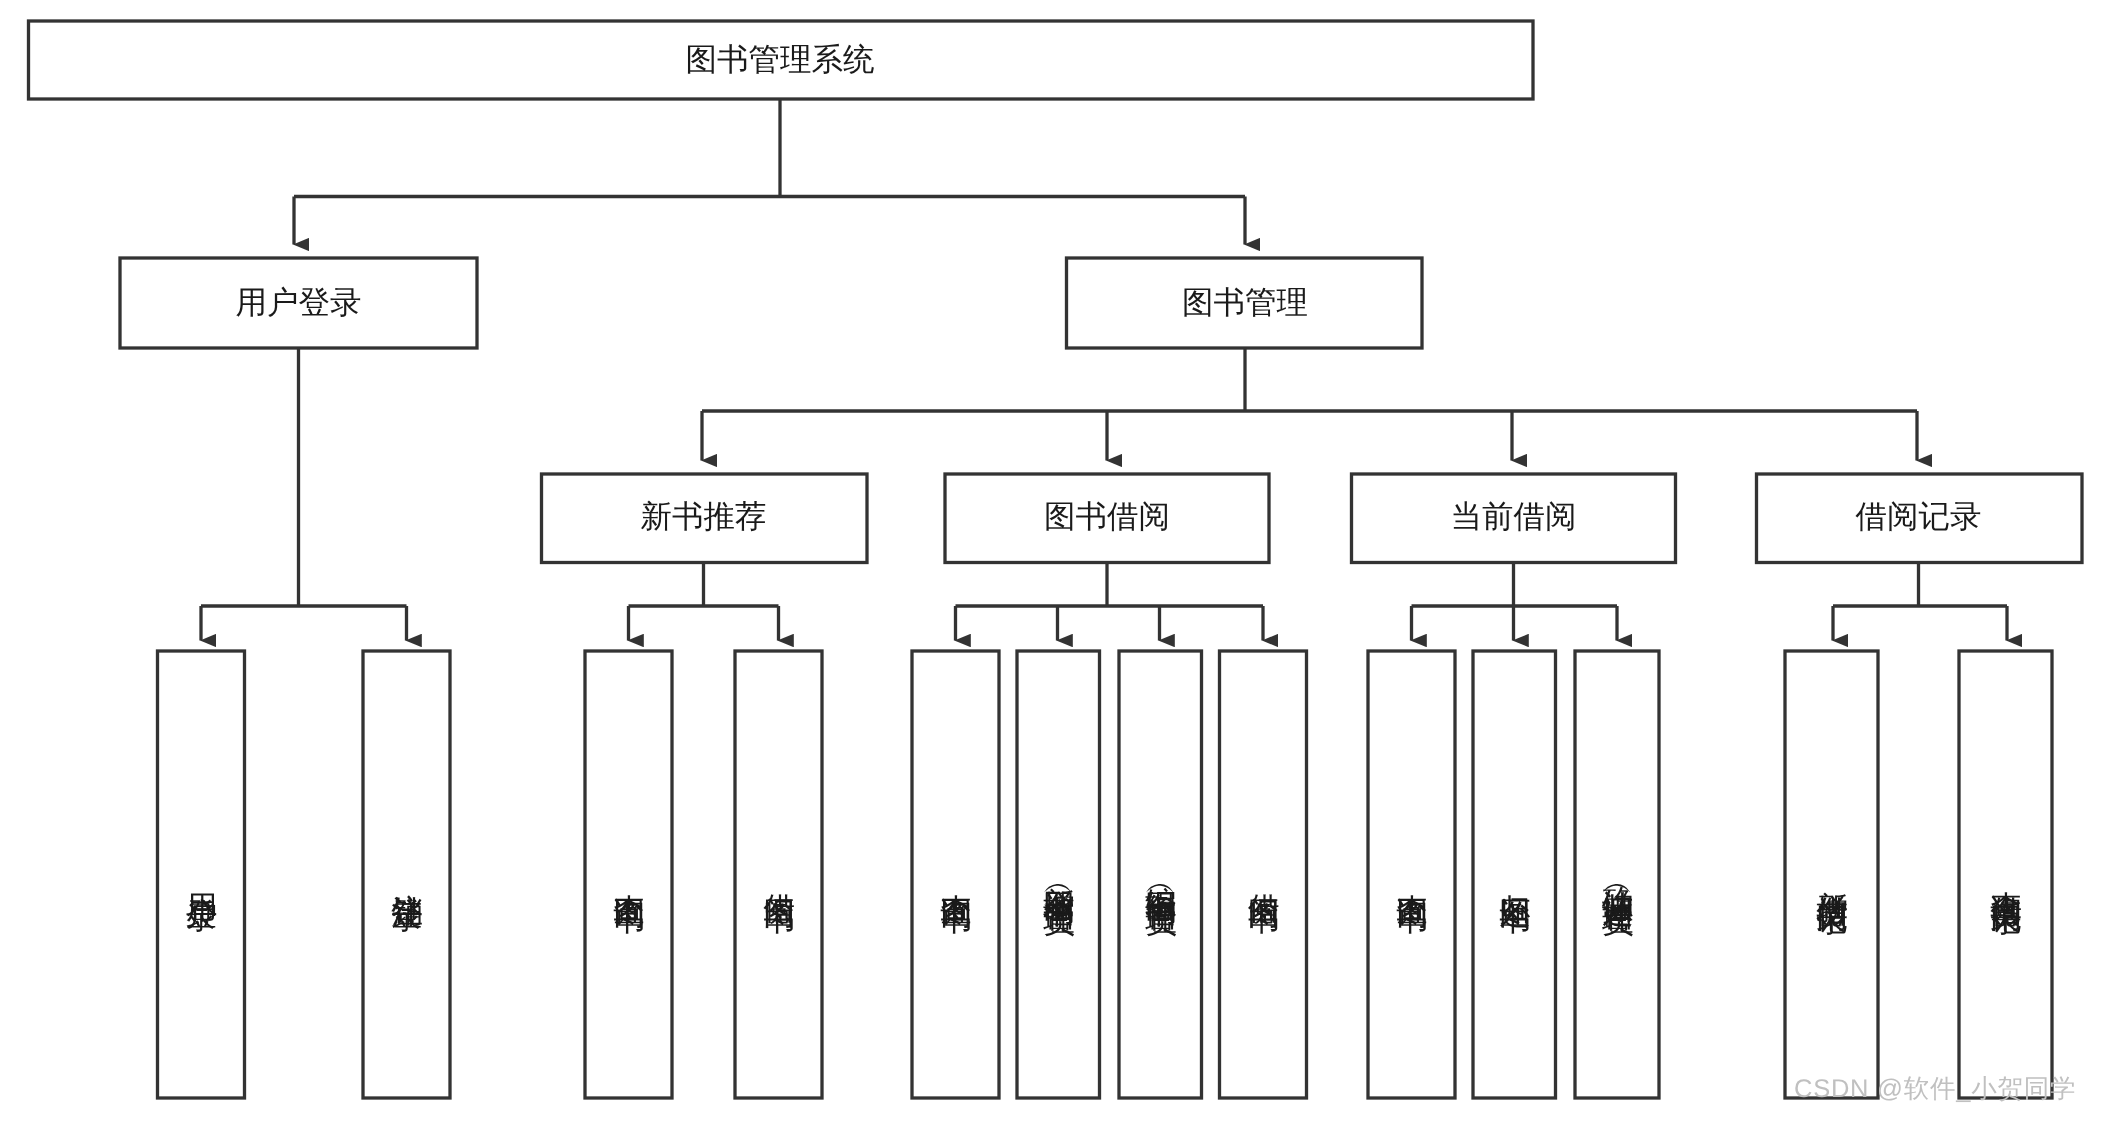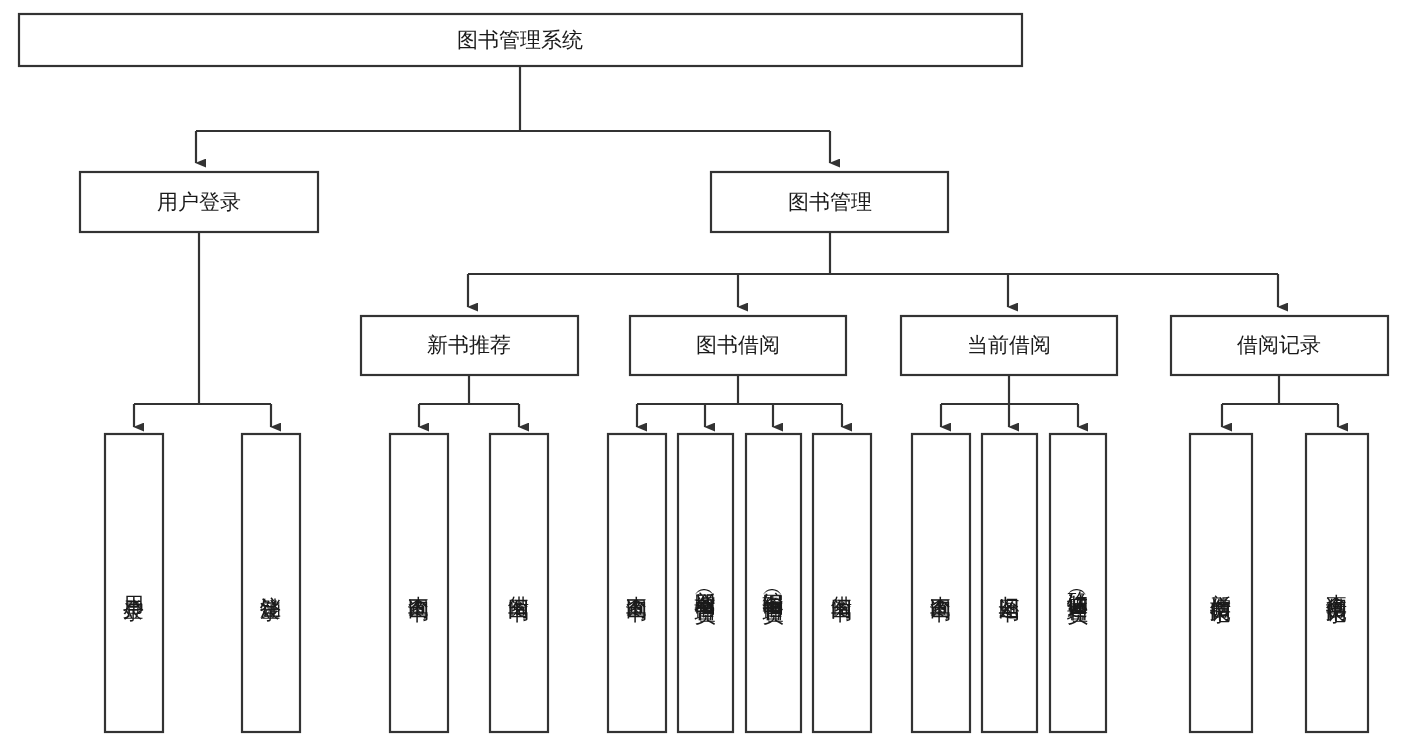--- a/index.html
+++ b/index.html
@@ -200,14 +200,15 @@
   <div class="vlabel" style="left:746px; top:434px; width:55px; height:298px;">编辑图书（管理员）</div>
   <div class="vlabel" style="left:813px; top:434px; width:58px; height:298px;">借阅图书</div>
 
   <div class="vlabel" style="left:912px; top:434px; width:58px; height:298px;">查询图书</div>
   <div class="vlabel" style="left:982px; top:434px; width:55px; height:298px;">归还图书</div>
   <div class="vlabel" style="left:1050px; top:434px; width:56px; height:298px;">确认归还（管理员）</div>
 
   <div class="vlabel" style="left:1190px; top:434px; width:62px; height:298px;">新增借阅记录</div>
   <div class="vlabel" style="left:1306px; top:434px; width:62px; height:298px;">查询借阅记录</div>
 
+  <div class="watermark-text" style="left:1196px; top:714px;">CSDN @软件_小贺同学</div>
 
 </div>
 
 </body></html>

